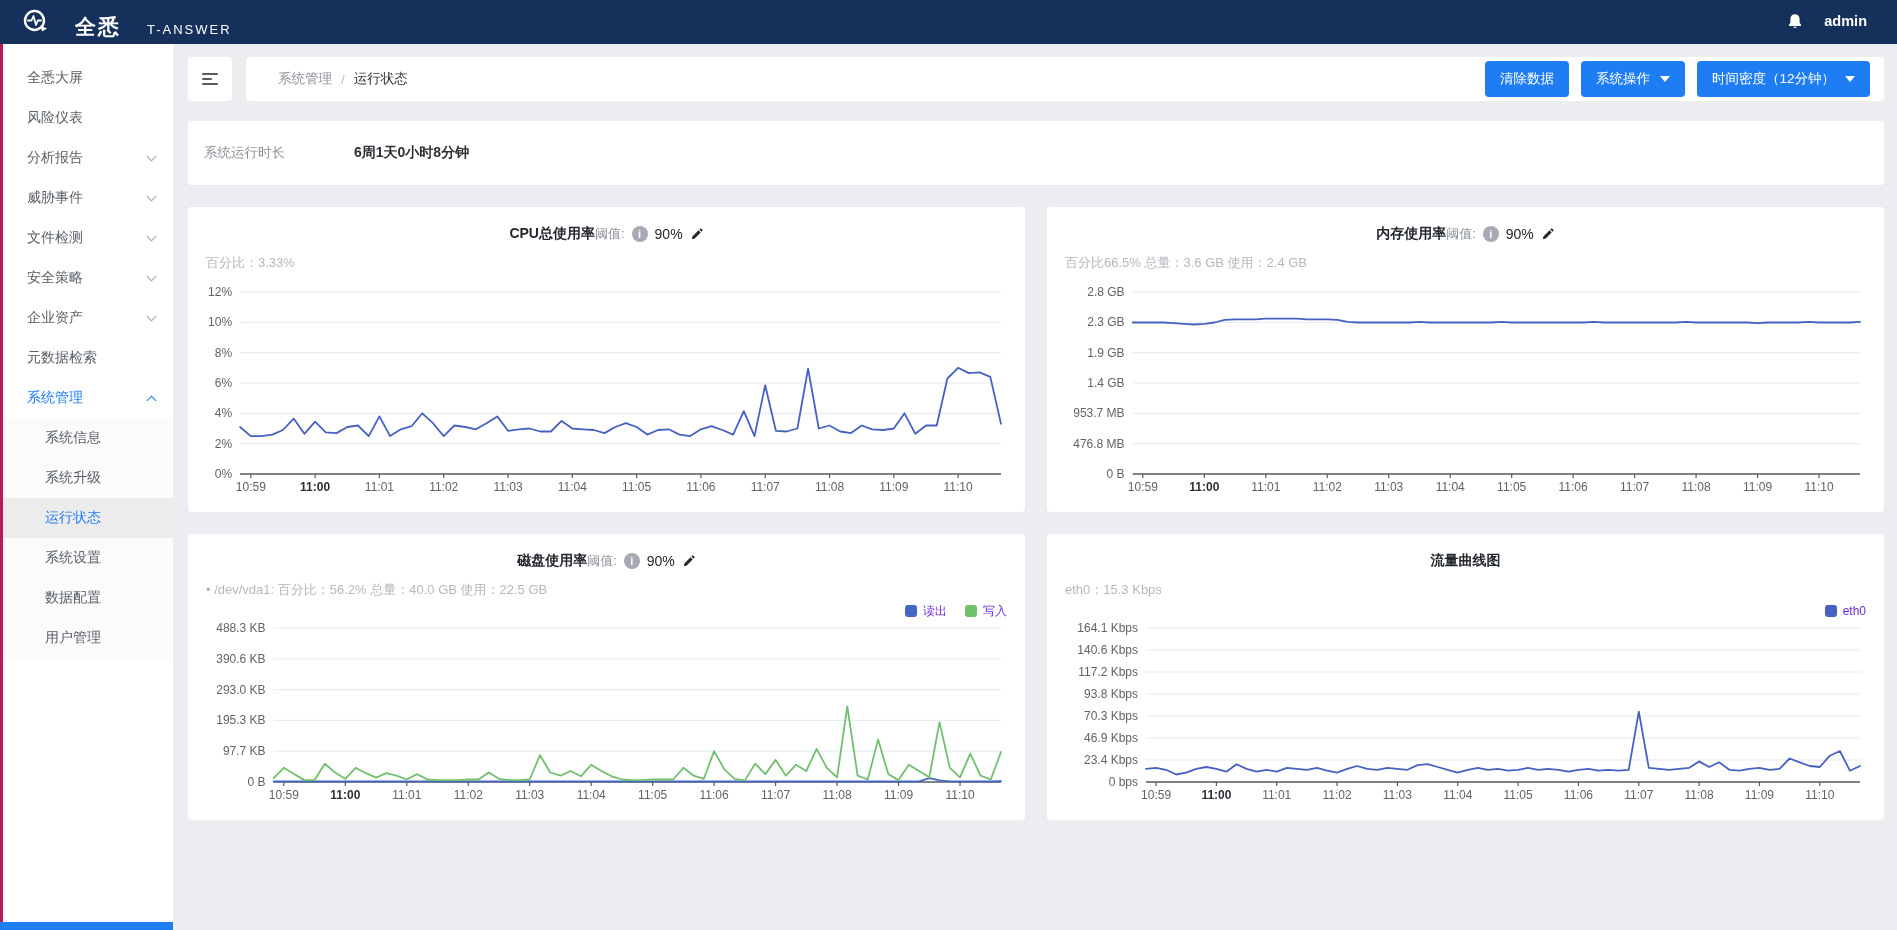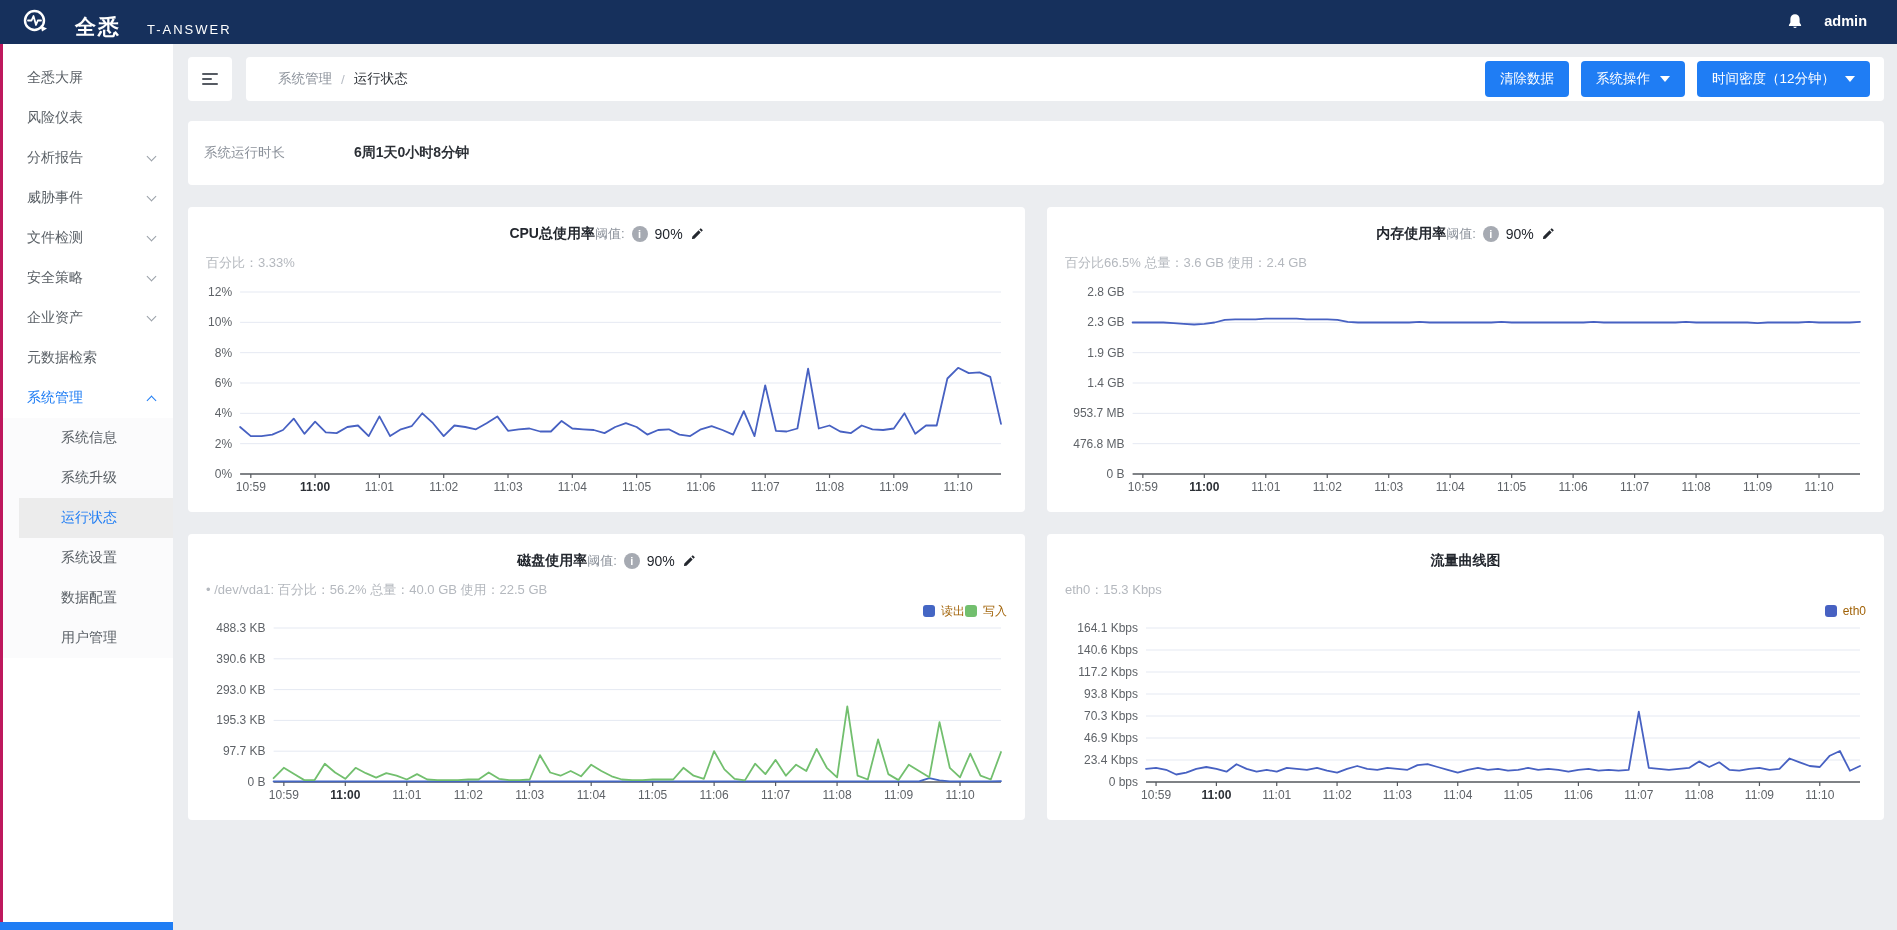--- a/index.html
+++ b/index.html
@@ -19,21 +19,21 @@
   
   .layout { display:flex; height:886px; border-left:3px solid #be185d; }
   .sidebar { width:170px; background:#fff; flex-shrink:0; position:relative; padding-top:14px; }
   .side-item { height:40px; display:flex; align-items:center; justify-content:space-between;
                padding:0 18px 0 24px; font-size:14px; color:#5a6066; cursor:pointer; }
   .side-item.active { color:var(--accent,#1f7df4); }
   .chev { width:7px; height:7px; border-right:1.5px solid #9aa0a8; border-bottom:1.5px solid #9aa0a8;
           transform:rotate(45deg); margin-top:-3px; flex-shrink:0; }
   .side-item.active .chev { border-color:var(--accent,#1f7df4); }
   .chev.up { transform:rotate(-135deg); margin-top:4px; }
-  .submenu { background:#fbfbfc;padding-left:16px; }
+  .submenu { background:#fbfbfc; }
   .sub-item { height:40px; display:flex; align-items:center; padding-left:42px;
               font-size:14px; color:#5a6066; cursor:pointer; }
   .sub-item.active { color:var(--accent,#1f7df4); background:#ececec; }
   .sidebar-accent { position:absolute; left:-3px; right:0; bottom:0; height:8px;
                     background:var(--accent,#1f7df4); }
 
   
   .main { flex:1; padding:13px 13px 0 15px; }
   .toolbar-row { display:flex; gap:14px; }
   .collapse-card { width:44px; height:44px; background:#fff; border-radius:4px; display:flex;
@@ -63,22 +63,22 @@
   .panel { background:#fff; border-radius:4px; padding:16px 18px 14px; }
   .panel-head { display:flex; justify-content:center; align-items:center; height:21px; }
   .panel-title { font-size:14px; font-weight:700; color:#23272e; }
   .threshold { display:flex; align-items:center; gap:7px; font-size:13px; color:#8c929b; }
   .th-value { color:#23272e; font-size:14px; }
   .info-i { width:16px; height:16px; border-radius:50%; background:#a6aab2; color:#fff;
             font-size:11px; font-weight:700; display:flex; align-items:center; justify-content:center;
             font-style:normal; cursor:pointer; }
   .pencil { display:flex; cursor:pointer; }
   .subtitle { margin-top:10px; font-size:13px; color:#b4b8be; height:16px; }
-  .legend-row { display:flex; justify-content:flex-end; align-items:center; 
-                font-size:12px; color:#a16207; height:18px; margin-top:5px; }
+  .legend-row { display:flex; justify-content:flex-end; align-items:center; gap:18px;
+                font-size:12px; color:#6d28d9; height:18px; margin-top:5px; }
   .legend-item { display:flex; align-items:center; gap:6px; cursor:pointer; }
   .swatch { width:12px; height:12px; border-radius:3px; display:inline-block; }
   svg.chart { display:block; }
   svg.chart.mt { margin-top:14px; }
   .ylab, .xlab { fill:#5f6368; font-size:12px; font-family:"Liberation Sans",sans-serif; }
   .xlab.bold { fill:#2c3036; font-weight:700; }
 </style>
 </head>
 <body>
 

